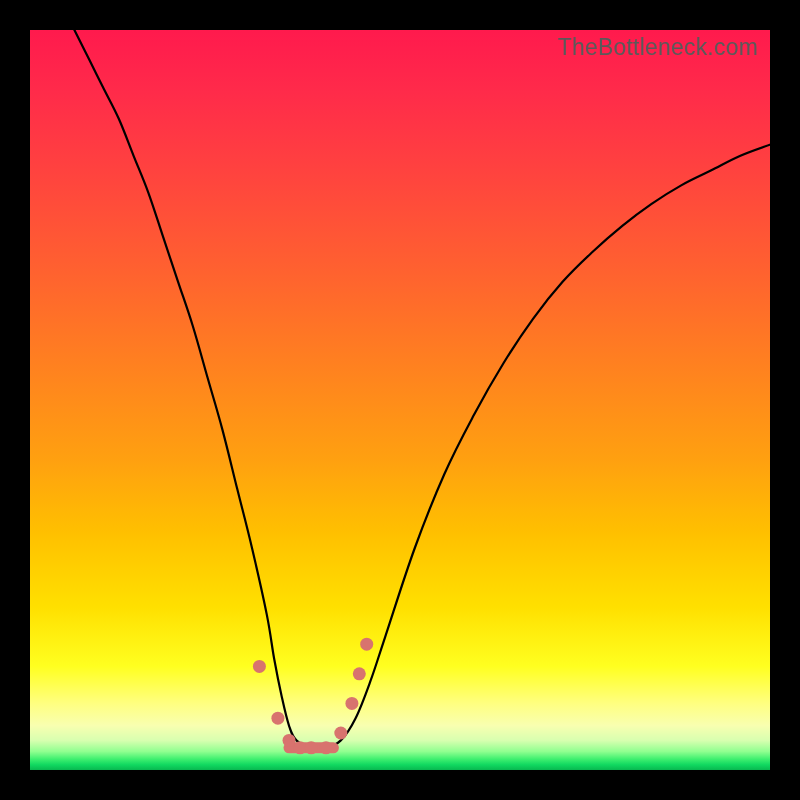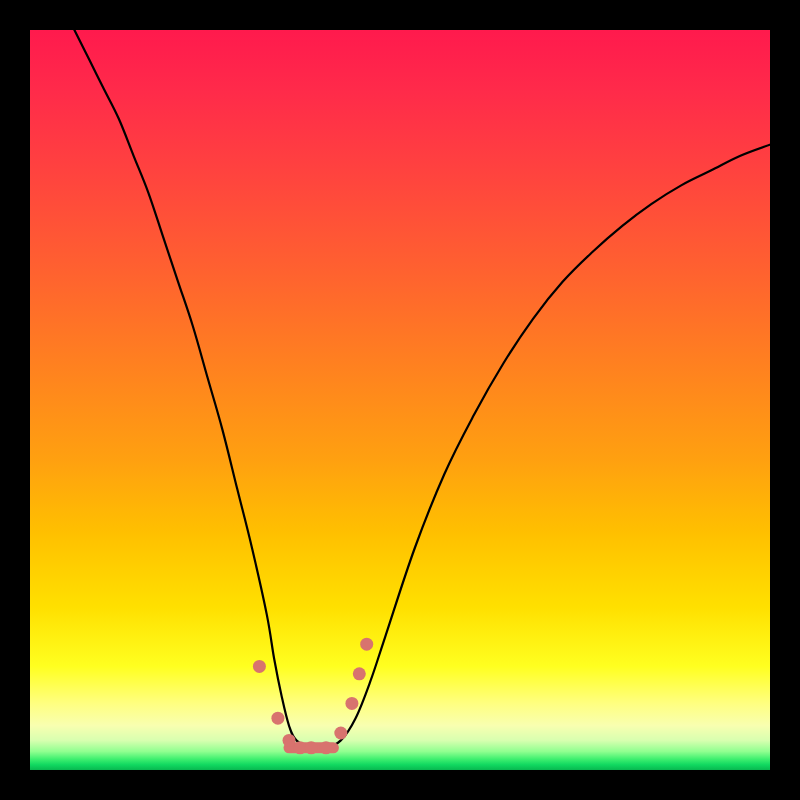--- a/index.html
+++ b/index.html
@@ -77,20 +77,21 @@
     stroke-width: 11;
     stroke-linecap: round;
     fill: none;
   }
 </style>
 </head>
 <body>
 
 <div class="frame">
   <div class="plot">
+    <div class="watermark">TheBottleneck.com</div>
     <svg class="curve" viewBox="0 0 740 740" preserveAspectRatio="none">
       <path id="curve-path" class="curve-path" d="M 44.4 0 C 47.064 5.328000000000004, 53.872 18.944000000000035, 59.2 29.600000000000023 C 64.528 40.256000000000014, 68.672 48.54399999999994, 74 59.19999999999993 C 79.328 69.85599999999992, 83.472 76.81199999999993, 88.8 88.79999999999995 C 94.128 100.78799999999998, 98.272 112.48000000000008, 103.60000000000001 125.80000000000007 C 108.92800000000001 139.12000000000006, 113.072 148.14799999999997, 118.4 162.79999999999995 C 123.72800000000001 177.45199999999994, 127.87199999999999 191.21600000000004, 133.2 207.20000000000005 C 138.528 223.18400000000005, 142.672 235.61599999999999, 148 251.59999999999997 C 153.328 267.58399999999995, 157.472 278.684, 162.8 296 C 168.12800000000001 313.316, 172.272 329.152, 177.6 347.79999999999995 C 182.928 366.4479999999999, 187.072 379.61999999999995, 192.4 399.59999999999997 C 197.728 419.58, 201.872 437.488, 207.20000000000002 458.8 C 212.52800000000002 480.112, 216.672 495.356, 222 518 C 227.328 540.644, 232.804 564.62, 236.8 584.6 C 240.79600000000002 604.58, 241.536 614.348, 244.20000000000002 629 C 246.86400000000003 643.652, 248.93600000000004 654.012, 251.60000000000002 666 C 254.264 677.988, 256.336 687.6080000000001, 259 695.6 C 261.664 703.592, 262.404 706.404, 266.4 710.4 C 270.39599999999996 714.396, 275.87199999999996 716.468, 281.2 717.8 C 286.528 719.132, 290.67199999999997 719.132, 296 717.8 C 301.32800000000003 716.468, 305.472 715.728, 310.8 710.4 C 316.12800000000004 705.072, 320.272 698.856, 325.6 688.2 C 330.92800000000005 677.5440000000001, 335.07200000000006 665.8520000000001, 340.40000000000003 651.2 C 345.728 636.548, 347.20799999999997 630.776, 355.2 606.8 C 363.192 582.824, 374.144 547.304, 384.8 518 C 395.456 488.696, 403.744 467.976, 414.40000000000003 444 C 425.05600000000004 420.024, 433.344 404.78000000000003, 444 384.8 C 454.656 364.82, 462.944 350.3159999999999, 473.6 332.99999999999994 C 484.25600000000003 315.68399999999997, 492.54400000000004 303.252, 503.20000000000005 288.6 C 513.856 273.94800000000004, 522.144 263.58799999999997, 532.8 251.59999999999997 C 543.4559999999999 239.61199999999997, 551.7439999999999 231.98999999999998, 562.4 222 C 573.056 212.01000000000002, 581.3439999999999 204.75800000000004, 592 196.10000000000002 C 602.6560000000001 187.442, 610.944 181.226, 621.6 173.89999999999998 C 632.2560000000001 166.57399999999996, 640.544 161.39399999999998, 651.2 155.39999999999998 C 661.8560000000001 149.40599999999998, 670.1440000000001 145.92799999999988, 680.8000000000001 140.5999999999999 C 691.456 135.27199999999993, 699.744 130.46200000000005, 710.4 125.80000000000007 C 721.0559999999999 121.13800000000009, 734.672 116.69800000000005, 740 114.70000000000005"></path>
       <path id="flat-seg" class="flat-seg" d="M 259 717.8 L 303.4 717.8"></path>
       <g id="markers">
           <circle cx="229.4" cy="636.4" r="6.5" class="marker"></circle>
           <circle cx="247.9" cy="688.2" r="6.5" class="marker"></circle>
           <circle cx="259" cy="710.4" r="6.5" class="marker"></circle>
           <circle cx="270.09999999999997" cy="717.8" r="6.5" class="marker"></circle>
           <circle cx="281.2" cy="717.8" r="6.5" class="marker"></circle>
           <circle cx="296" cy="717.8" r="6.5" class="marker"></circle>

